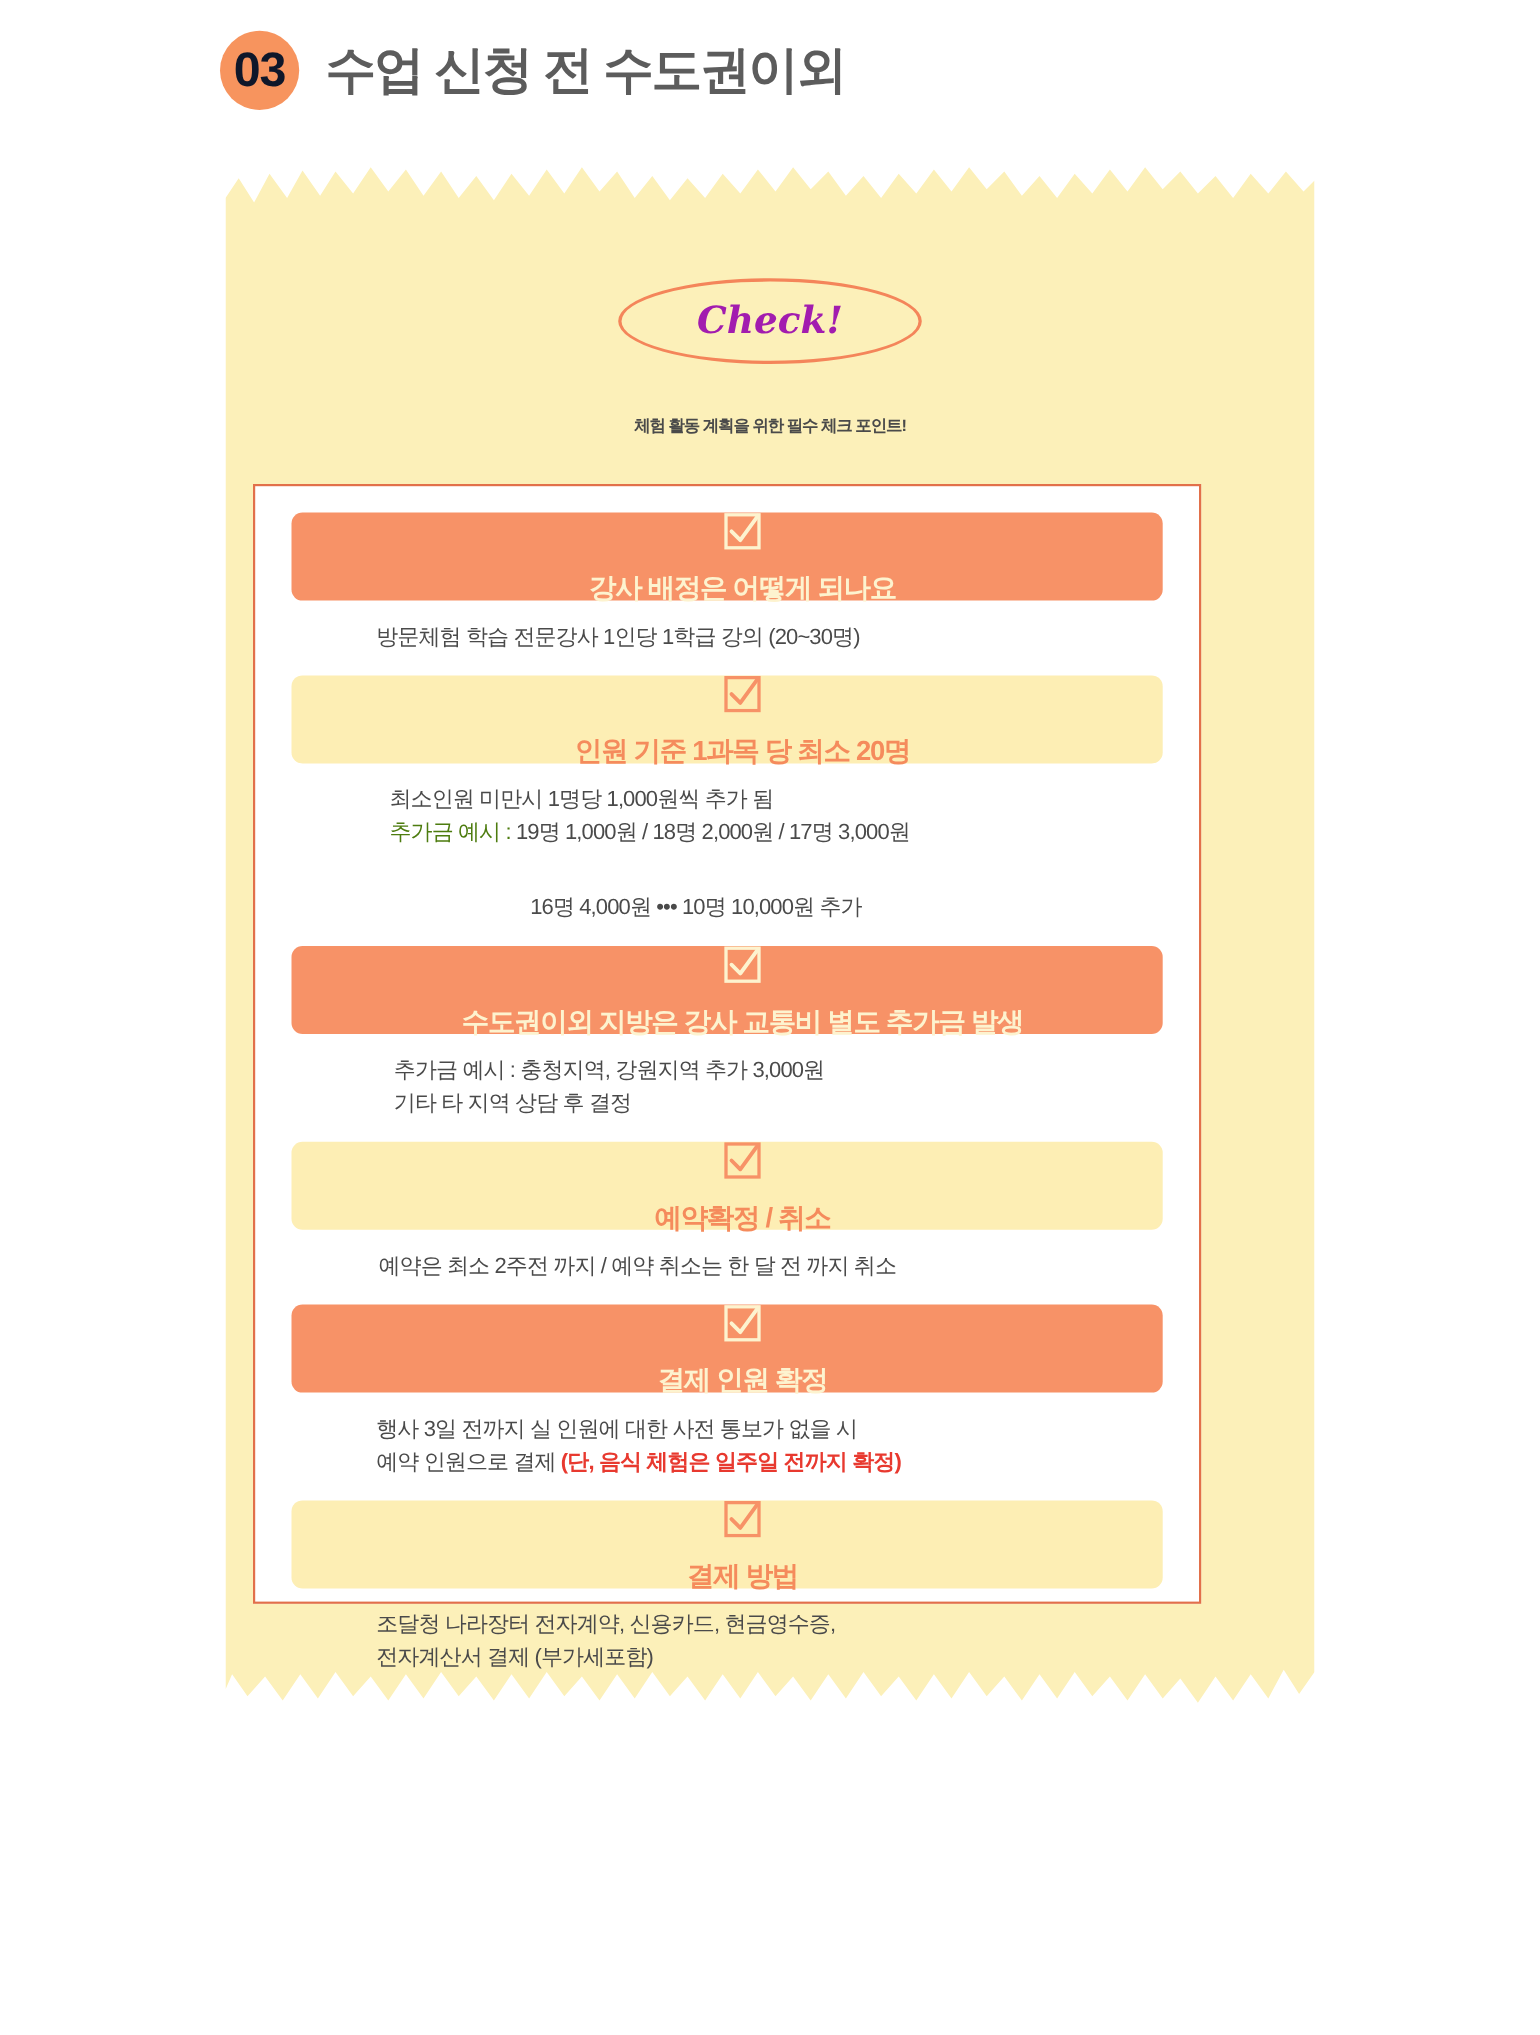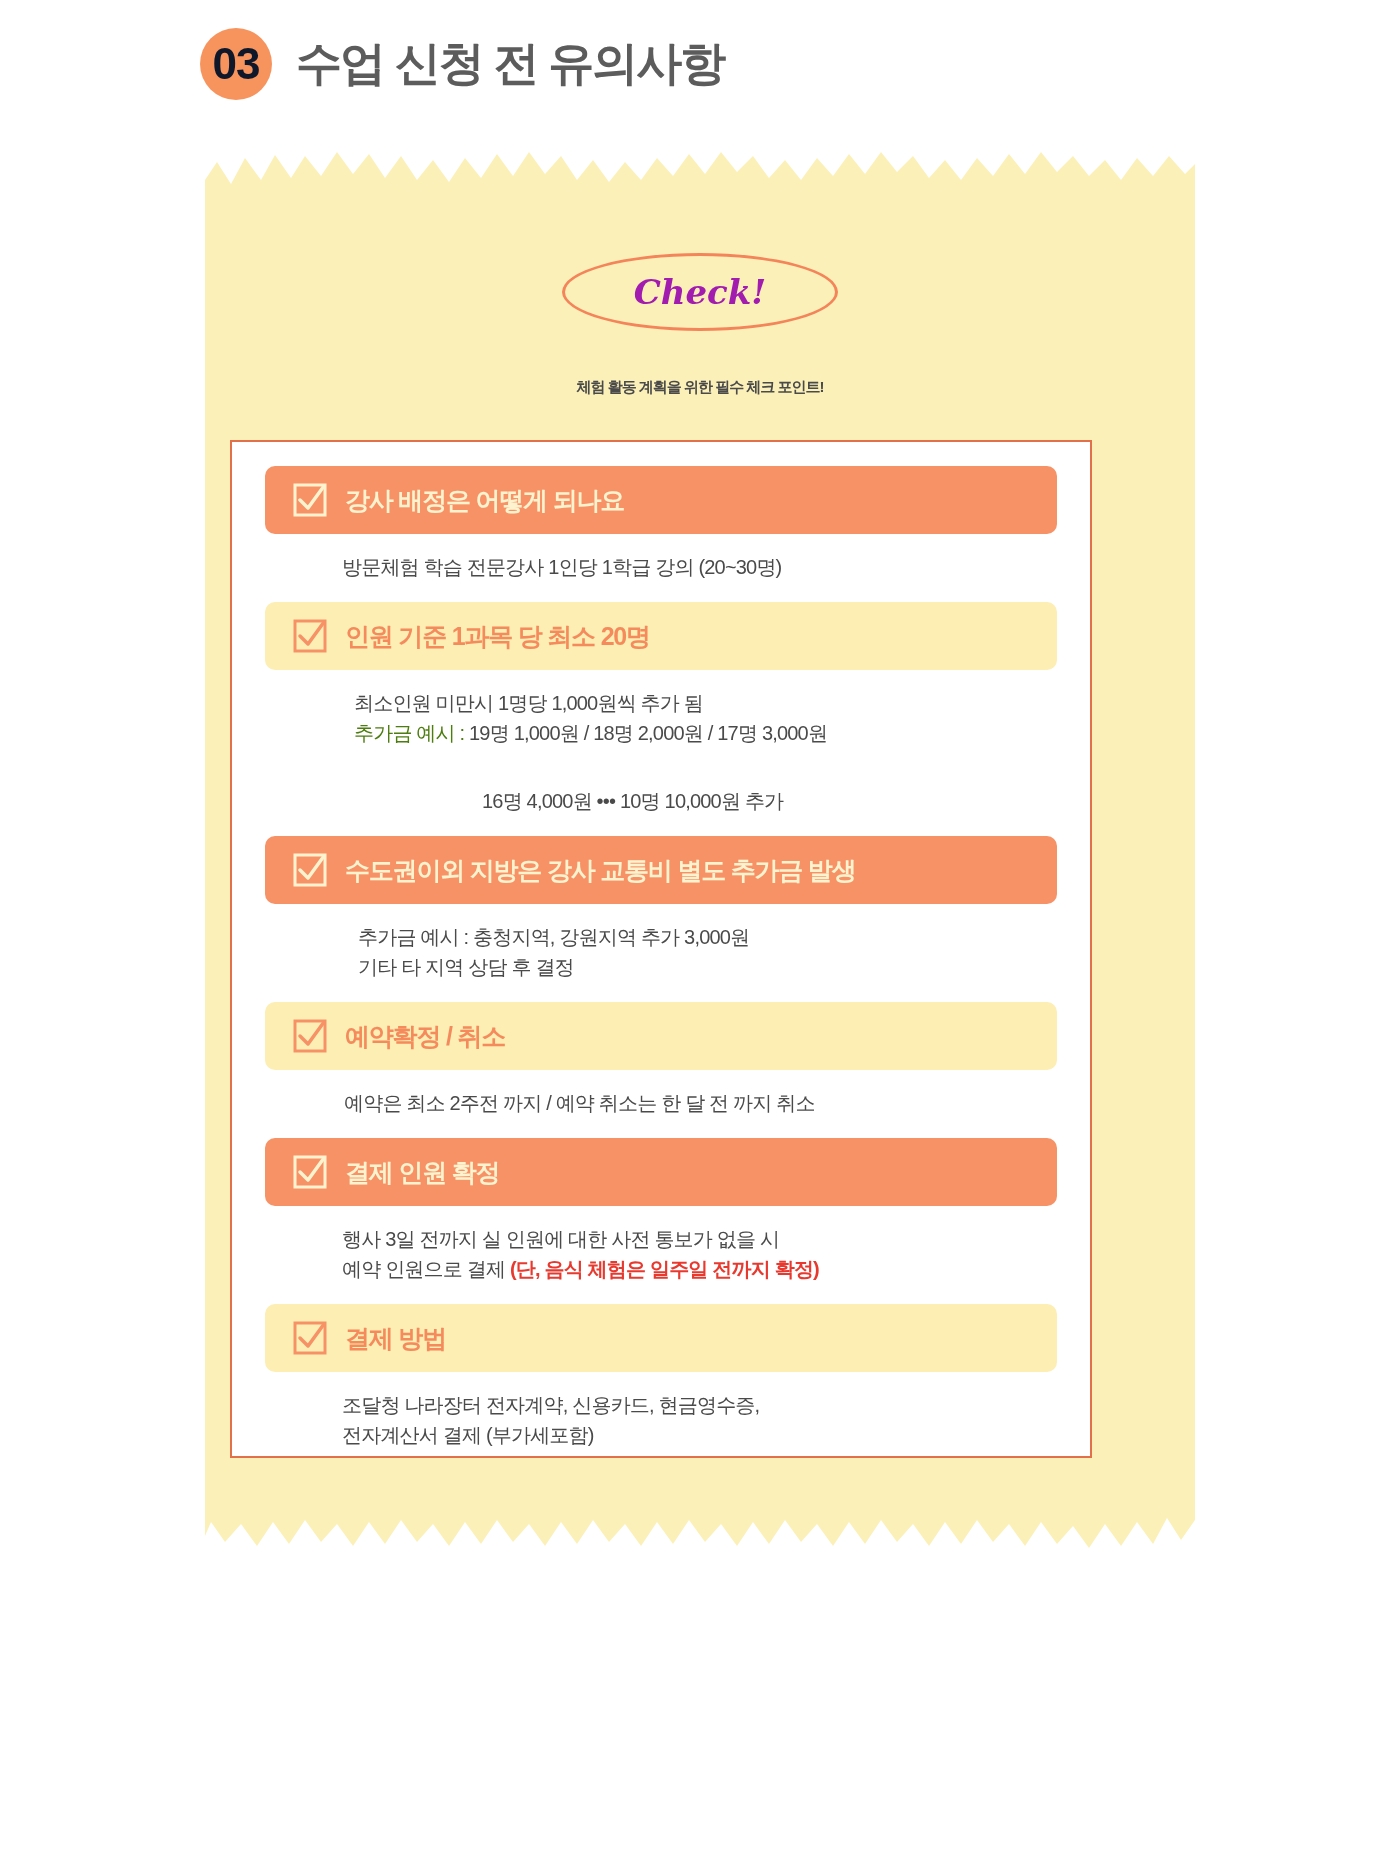--- a/index.html
+++ b/index.html
@@ -117,26 +117,27 @@
     padding: 24px 30px 20px 30px;
   }
 
   .item {
     margin-bottom: 2px;
   }
   .item-bar {
     display: flex;
     align-items: center;
     gap: 18px;
-    height: 68px;
+    height: 80px;
     border-radius: 10px;
     padding-left: 28px;
     box-sizing: border-box;
     margin-left: 3px;
     margin-right: 3px;
+    flex-direction: column;
   }
   .item-bar.orange {
     background: #f79267;
   }
   .item-bar.yellow {
     background: #fdeeb4;
   }
   .bar-title {
     font-size: 25px;
     font-weight: bold;
@@ -182,21 +183,21 @@
   .body-pad-a { padding-left: 80px; }
   .body-pad-b { padding-left: 92px; }
   .body-pad-c { padding-left: 96px; }
   .body-pad-d { padding-left: 82px; }
 </style>
 </head>
 <body>
 
 <div class="page-header">
   <div class="step-badge">03</div>
-  <div class="page-title">수업 신청 전 유의사항</div>
+  <div class="page-title">수업 신청 전 수도권이외</div>
 </div>
 
 <div class="paper-wrap">
   <svg class="paper-bg" viewBox="0 0 990 1400" preserveAspectRatio="none">
     <path fill="#fcf0b9" d="M0,30 L12,12 L26,34 L40,8 L56,30 L70,5 L86,28 L100,6 L116,26 L132,2 L148,24 L164,4 L180,28 L196,6 L212,30 L228,10 L244,32 L260,8 L276,28 L292,4 L308,26 L324,2 L340,24 L356,6 L372,30 L388,10 L404,32 L420,12 L436,30 L452,8 L468,26 L484,4 L500,24 L516,2 L532,22 L548,6 L564,28 L580,10 L596,30 L612,8 L628,26 L644,4 L660,24 L676,2 L692,22 L708,6 L724,28 L740,10 L756,30 L772,8 L788,26 L804,4 L820,24 L836,2 L852,22 L868,6 L884,26 L900,10 L916,30 L932,8 L948,26 L964,6 L980,24 L990,14 L990,1370 L976,1390 L962,1368 L948,1394 L932,1372 L916,1396 L900,1374 L884,1398 L868,1376 L852,1394 L836,1372 L820,1396 L804,1374 L788,1392 L772,1370 L756,1394 L740,1372 L724,1396 L708,1374 L692,1392 L676,1370 L660,1394 L644,1372 L628,1396 L612,1374 L596,1392 L580,1370 L564,1394 L548,1372 L532,1396 L516,1374 L500,1392 L484,1370 L468,1394 L452,1372 L436,1396 L420,1374 L404,1392 L388,1370 L372,1394 L356,1372 L340,1396 L324,1374 L308,1392 L292,1370 L276,1394 L260,1372 L244,1396 L228,1374 L212,1392 L196,1370 L180,1394 L164,1372 L148,1396 L132,1374 L116,1392 L100,1370 L84,1394 L68,1372 L52,1396 L36,1374 L20,1392 L6,1372 L0,1386 Z"></path>
   </svg>
 
   <div class="paper-content">
 
     <div class="check-oval">

